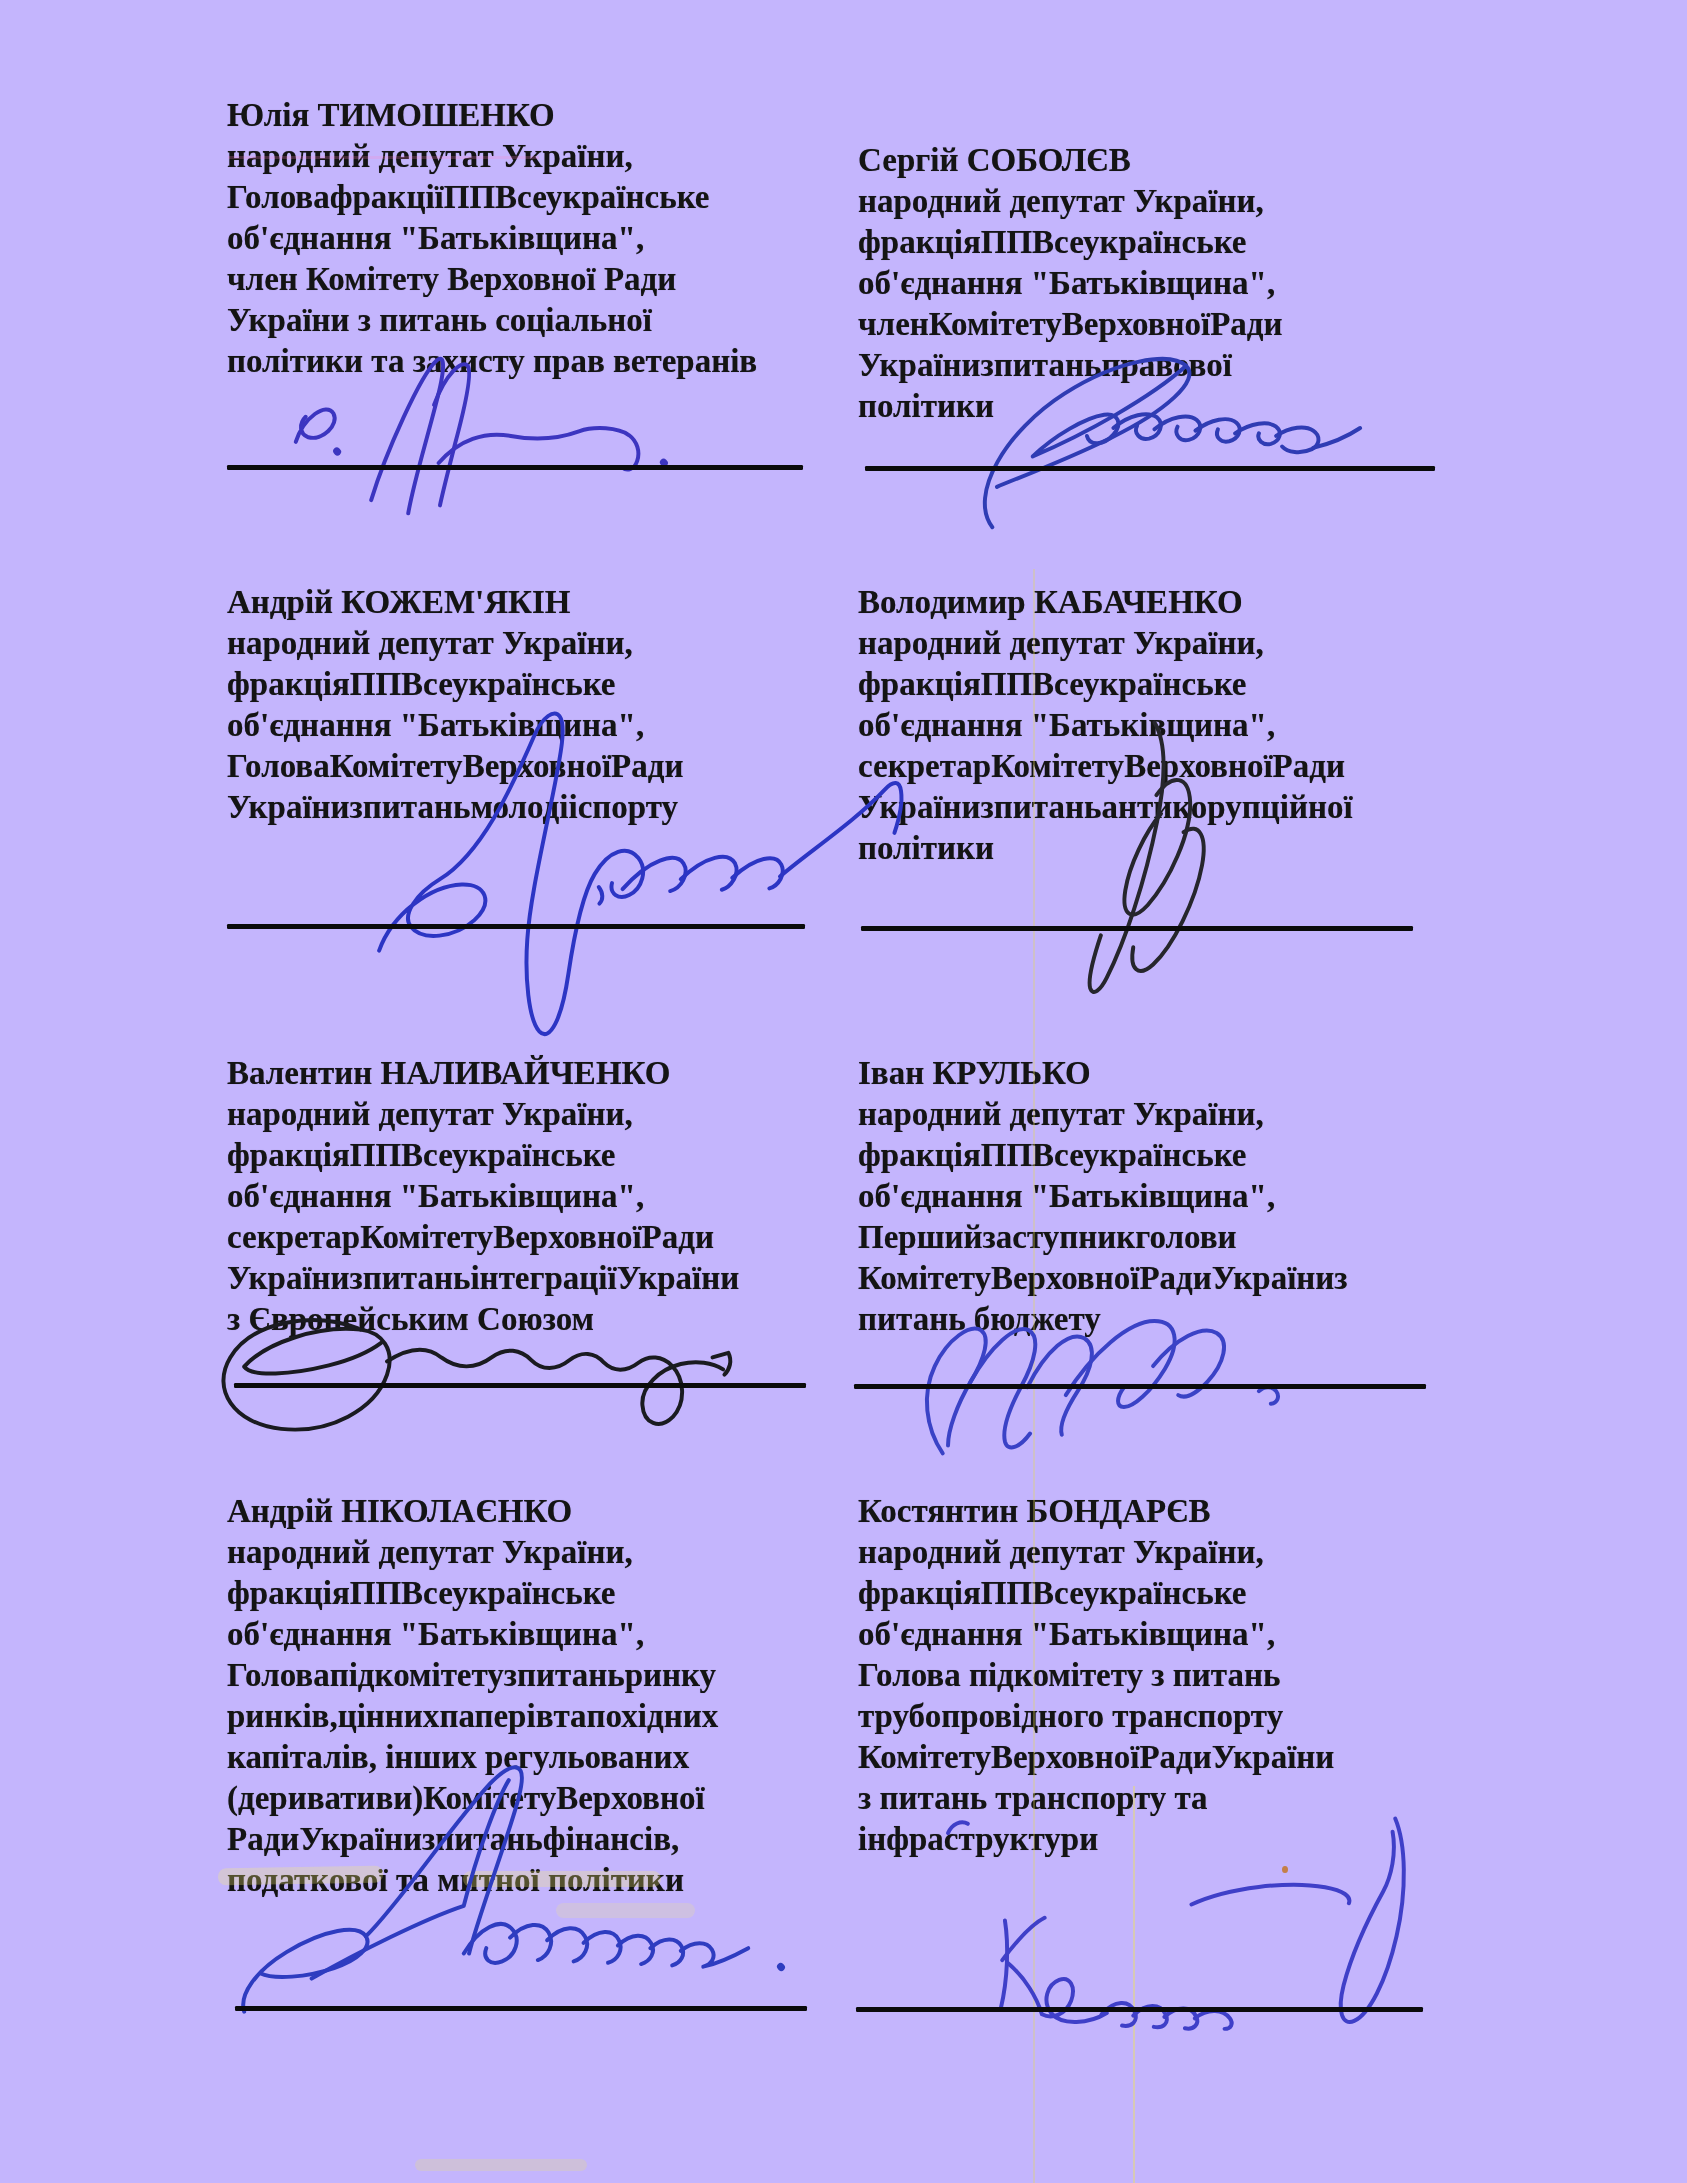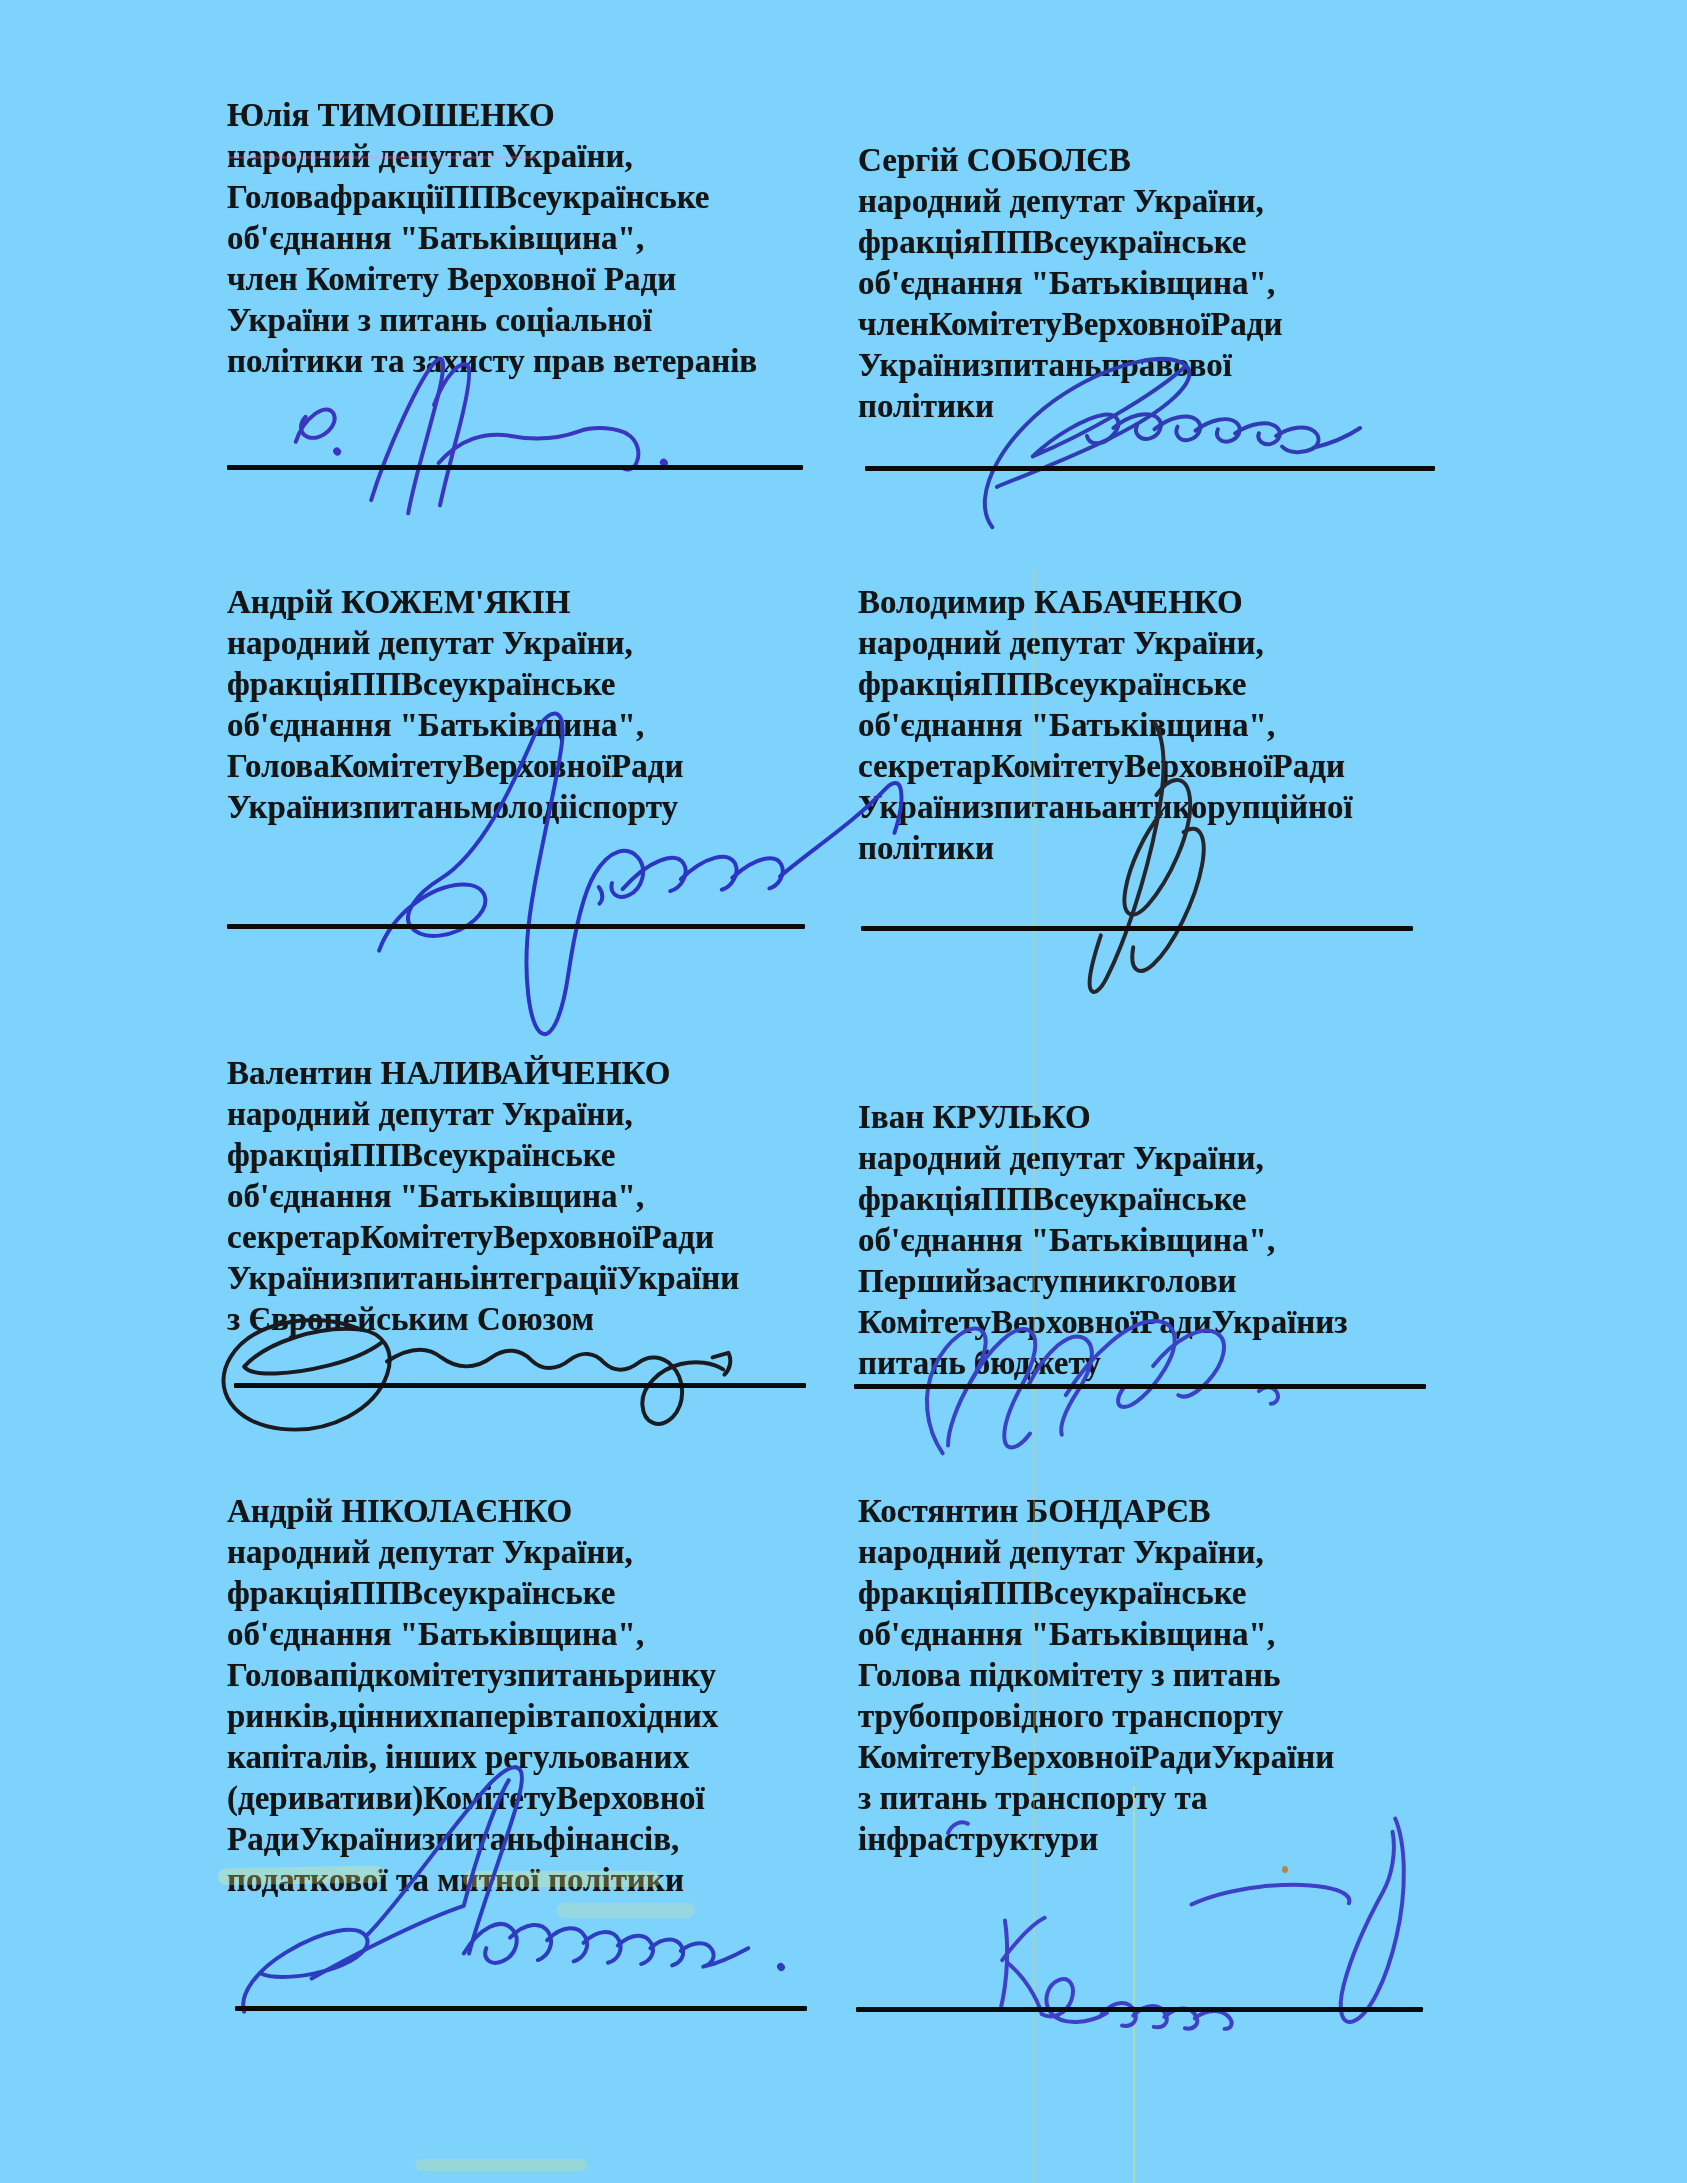--- a/index.html
+++ b/index.html
@@ -1,17 +1,17 @@
 <!DOCTYPE html>
 <html style="font-size:10.6px"><head>
 <meta charset="utf-8">
 <style>
   html,body{margin:0;padding:0;background:#ffffff;}
   .page{
-    position:relative;width:1687px;height:2183px;background:#7dd3fc;overflow:hidden;
+    position:relative;width:1687px;height:2183px;background:#c4b5fd;overflow:hidden;
     font-family:"Liberation Serif","DejaVu Serif",serif;font-weight:700;color:#141414;
   }
   .block{position:absolute;}
   .line{
     height:41px;line-height:41px;font-size:33px;white-space:nowrap;
     text-shadow:0 0 0.7px rgba(20,20,20,.45);
   }
   .line.j{display:flex;justify-content:flex-start;}
   .rule{position:absolute;height:4.6px;background:#0b0b0b;border-radius:1.3px;}
   .sig-overlay{position:absolute;left:0;top:0;width:1687px;height:2183px;pointer-events:none;}
@@ -134,21 +134,21 @@
         </div>
         <div class="line j">
           <span>України</span>
           <span>з</span>
           <span>питань</span>
           <span>інтеграції</span>
           <span>України</span>
         </div>
         <div class="line">з Європейським Союзом</div>
       </div>
-      <div class="block" style="left: 858px; top: 1053px; width: 571px; margin-top: 44px;">
+      <div class="block" style="left: 858px; top: 1053px; width: 571px;">
         <div class="line">Іван КРУЛЬКО</div>
         <div class="line">народний депутат України,</div>
         <div class="line j">
           <span>фракція</span>
           <span>ПП</span>
           <span>Всеукраїнське</span>
         </div>
         <div class="line">об'єднання "Батьківщина",</div>
         <div class="line j">
           <span>Перший</span>

